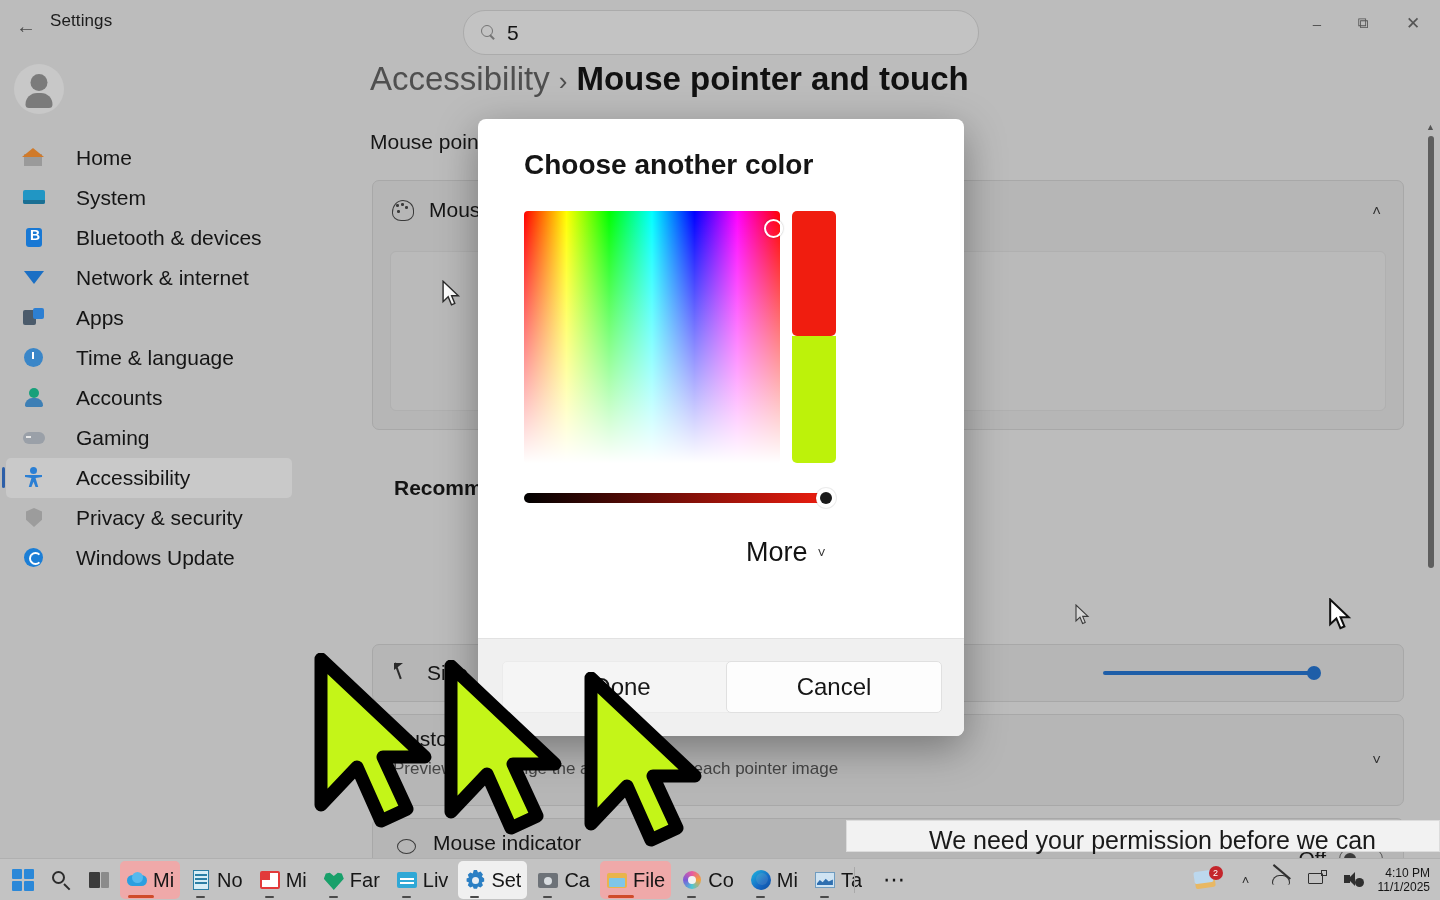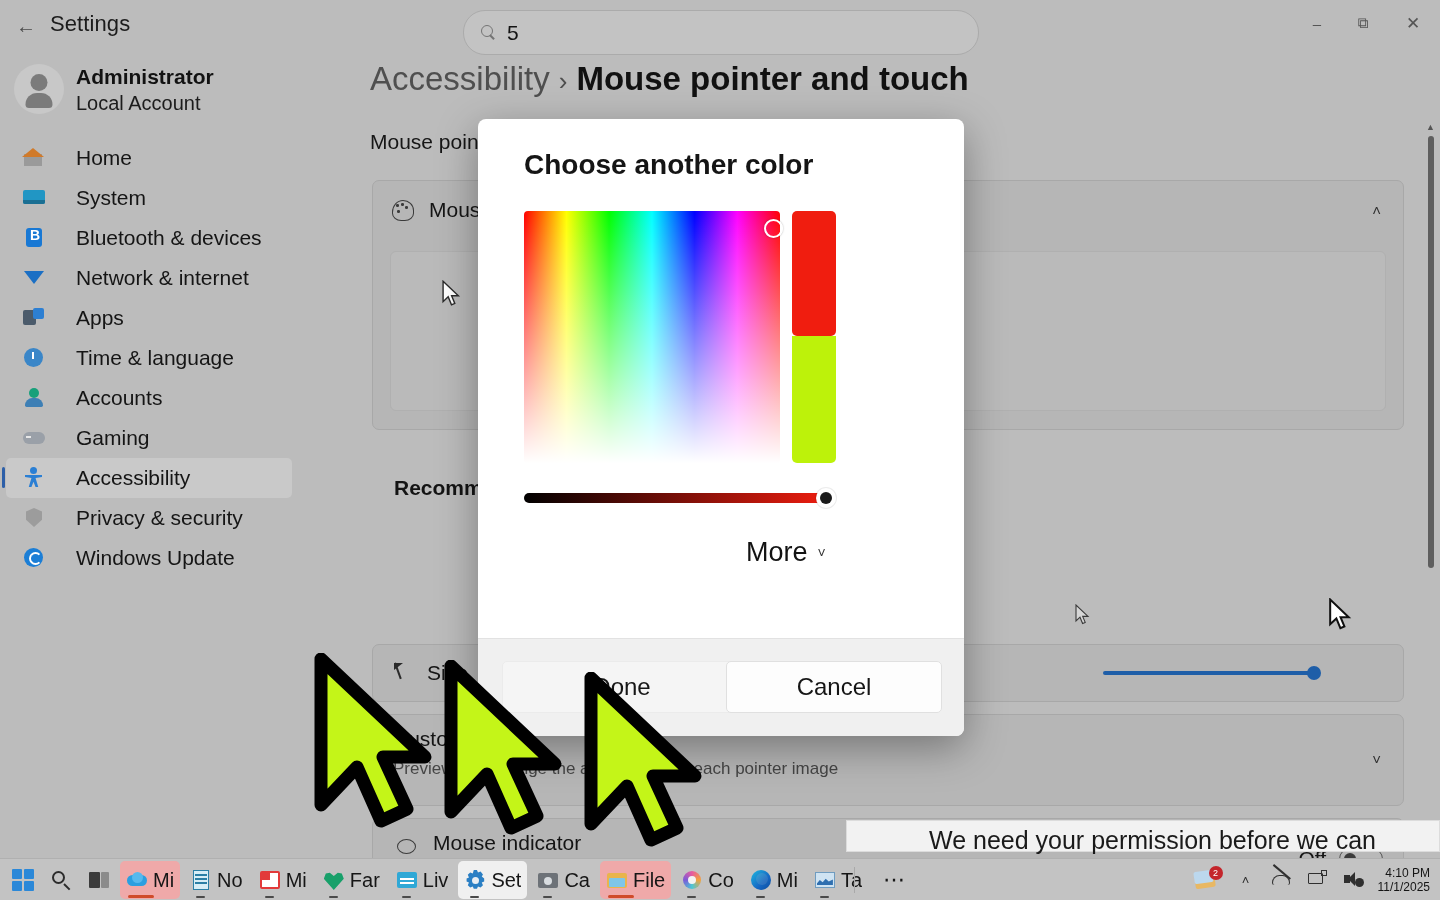--- a/index.html
+++ b/index.html
@@ -10,21 +10,21 @@
     background: #bdbdbd;
   }
   #root { position: relative; width:1440px; height:900px; background:#bcbcbc; }
 
   
   .settings-win { position:absolute; left:0; top:0; width:1440px; height:858px; background:#bcbcbc; }
 
   .titlebar { position:absolute; left:0; top:0; width:1440px; height:58px; }
   .back-arrow { position:absolute; left:12px; top:12px; width:28px; height:28px;
       display:flex; align-items:center; justify-content:center; font-size:20px; color:#4a4a4a; cursor:pointer; }
-  .app-title { position:absolute; left:50px; top:11px; font-size:22px; color:#1c1c1c; letter-spacing:.1px; }
+  .app-title { position:absolute; left:50px; top:11px; font-size:17px; color:#1c1c1c; letter-spacing:.1px; }
 
   .searchbox { position:absolute; left:463px; top:10px; width:516px; height:45px;
       background:#c3c3c3; border:1px solid #ababab; border-radius:22px; display:flex; align-items:center; }
   .searchbox .mag { margin-left:17px; width:16px; height:16px; position:relative; opacity:.65; }
   .searchbox .mag::before { content:""; position:absolute; left:0; top:0; width:10px; height:10px;
       border:1.6px solid #4a4a4a; border-radius:50%; }
   .searchbox .mag::after { content:""; position:absolute; left:9px; top:9px; width:6px; height:1.6px;
       background:#4a4a4a; transform:rotate(45deg); transform-origin:left center; }
   .searchbox .sv { margin-left:10px; font-size:21px; color:#141414; }
 
@@ -231,24 +231,20 @@
       <div class="wctrls">
         <div class="wctrl">–</div>
         <div class="wctrl">⧉</div>
         <div class="wctrl close">✕</div>
       </div>
     </div>
 
     <div class="sidebar">
       <div class="profile">
         <div class="avatar"></div>
-        <div class="pname">
-          <div class="n1">Administrator</div>
-          <div class="n2">Local Account</div>
-        </div>
       </div>
 
       <div class="navlist">
         <div class="navitem">
           <span class="ico g-home"></span>
           <span class="lbl">Home</span>
           </div>
         <div class="navitem">
           <span class="ico g-system"></span>
           <span class="lbl">System</span>

